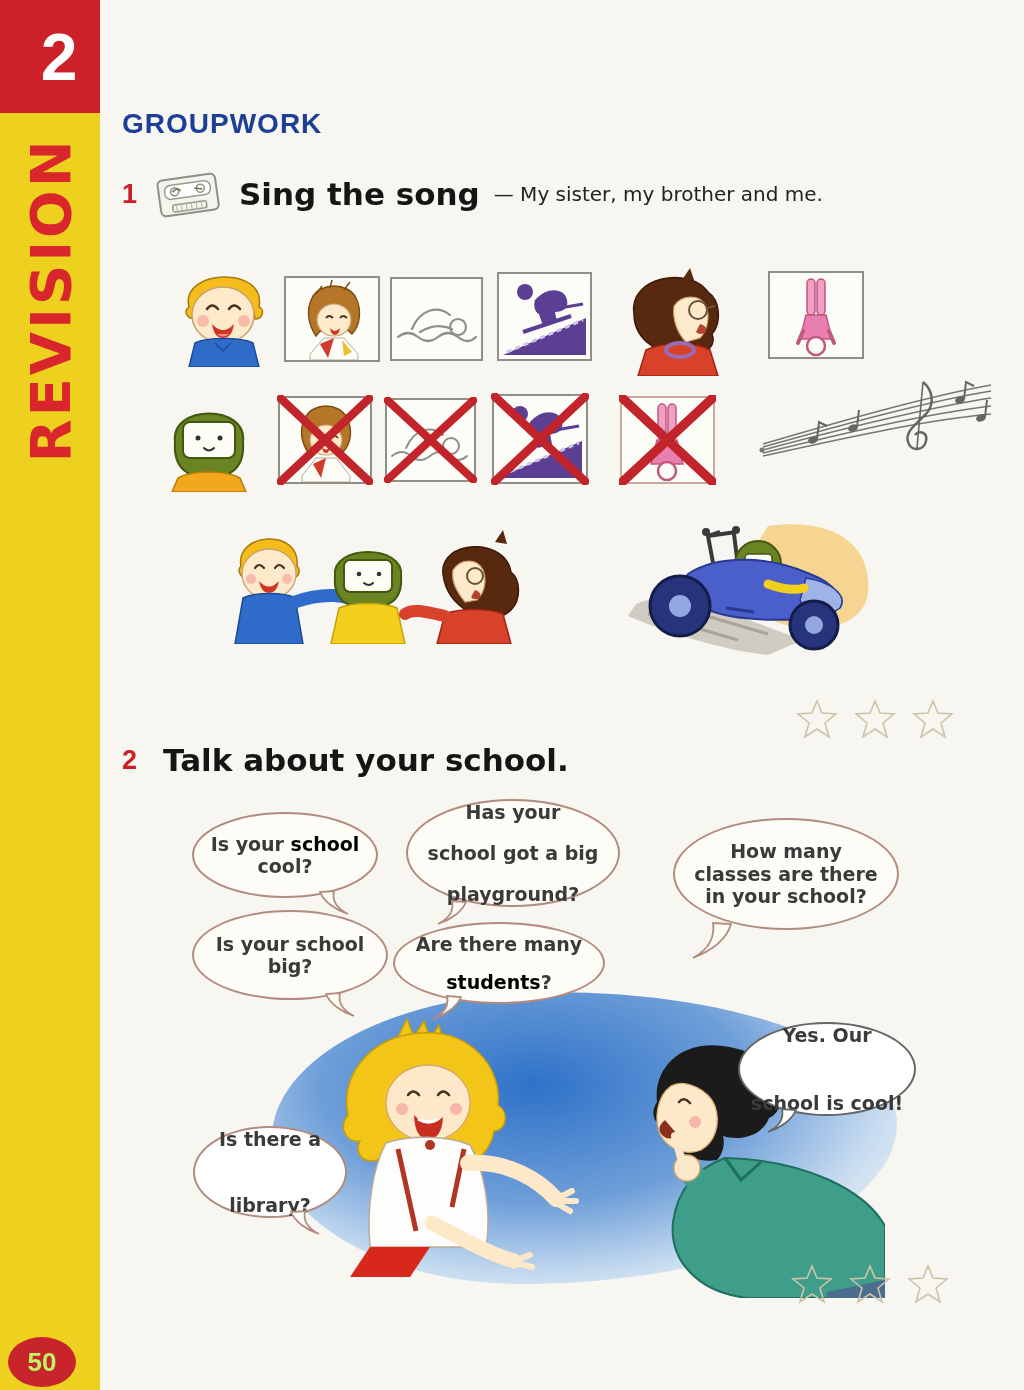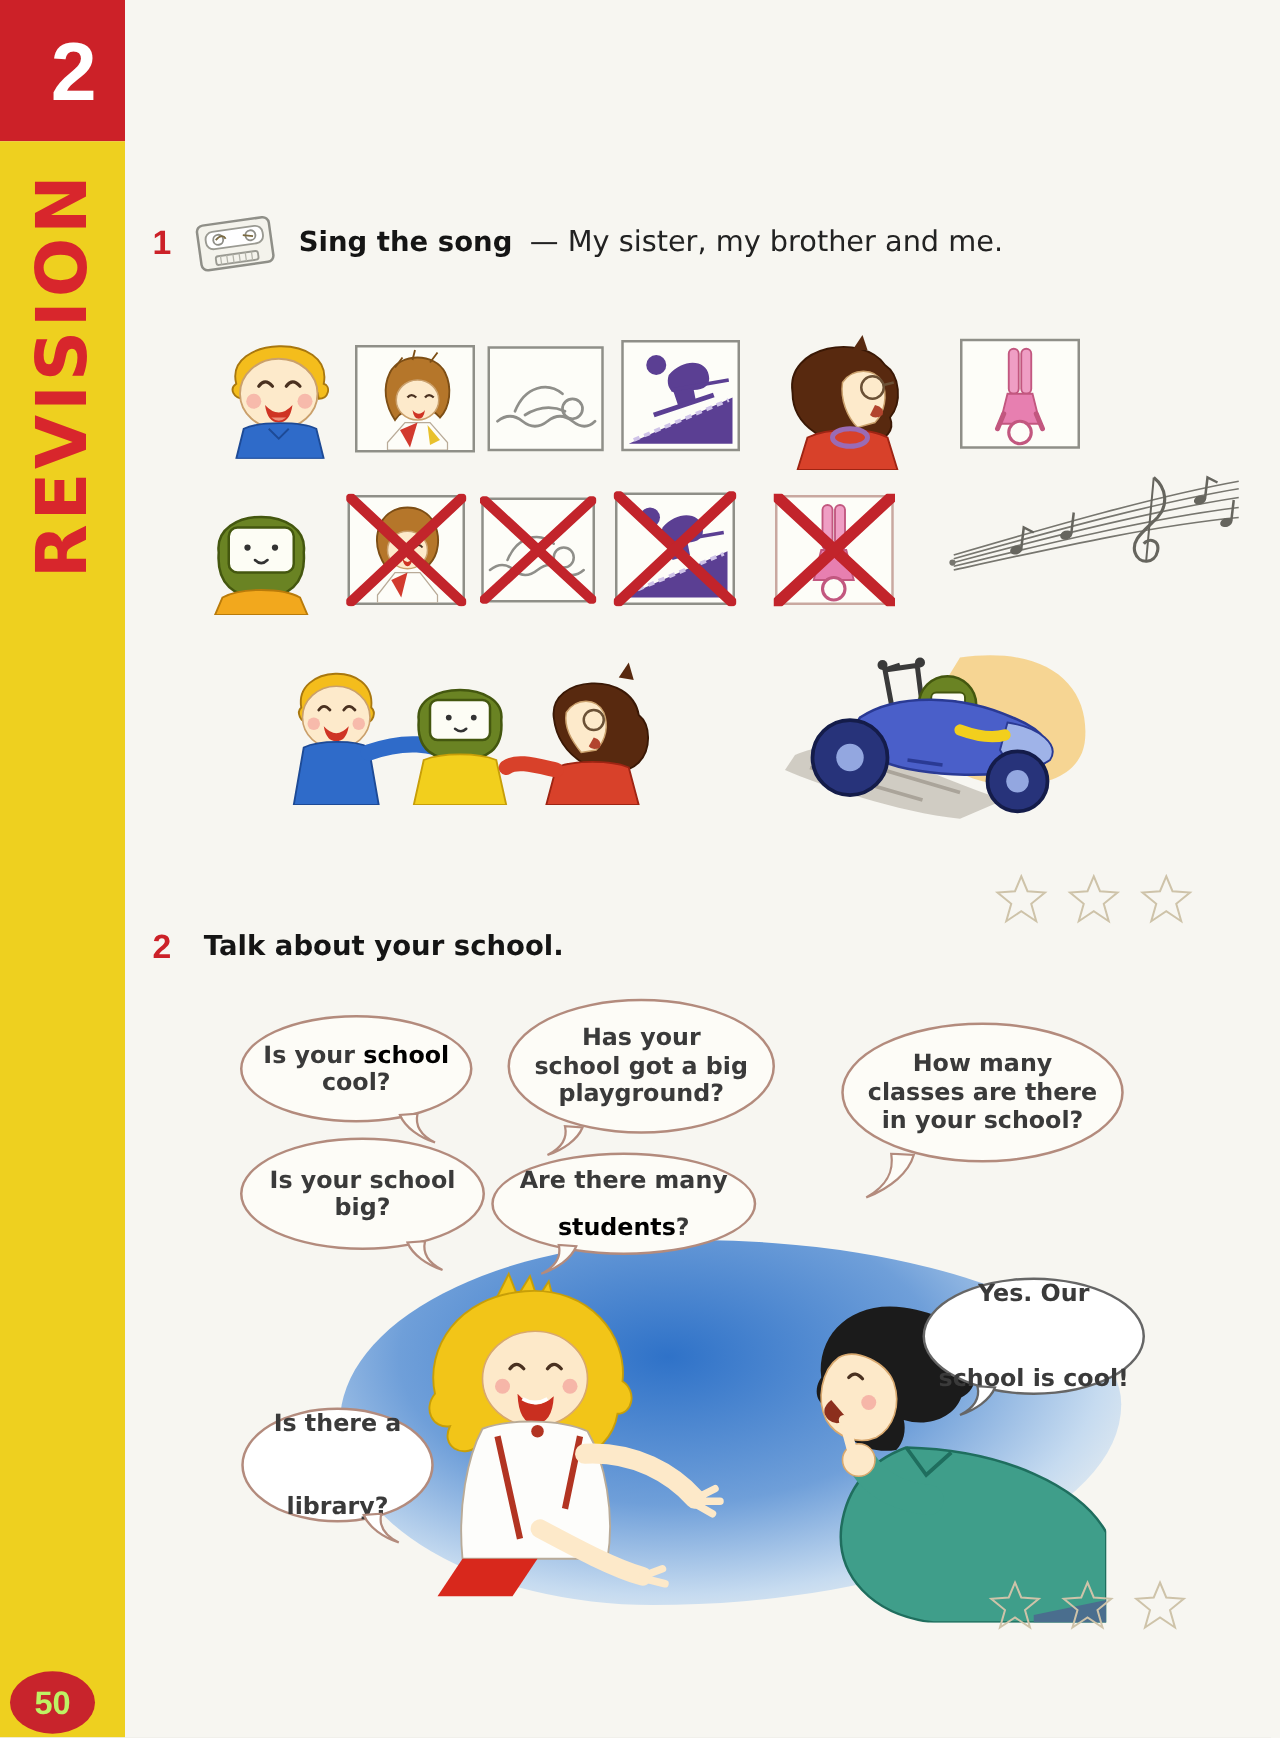--- a/index.html
+++ b/index.html
@@ -14,22 +14,22 @@
   .side-label{left:-112px;top:250px;width:324px;height:100px;transform:rotate(-90deg);
     display:flex;align-items:center;justify-content:center;color:#d8262c;font-weight:bold;
     font-size:56px;letter-spacing:3px;font-family:"DejaVu Sans", sans-serif;}
   .page-num{left:8px;top:1337px;width:68px;height:50px;background:#c8242c;border-radius:50%;
     display:flex;align-items:center;justify-content:center;color:#bef264;font-weight:bold;font-size:26px;}
 
   
   .groupwork{left:122px;top:108px;color:#1d3f96;font-weight:bold;font-size:28px;letter-spacing:1px;}
   .act-row{display:flex;align-items:center;gap:14px;}
   .act-num{color:#cc2128;font-weight:bold;font-size:27px;}
-  .act-bold{color:#151515;font-weight:bold;font-size:22px;font-family:"DejaVu Sans", sans-serif;}
-  .act-rest{color:#222;font-size:23px;font-family:"DejaVu Sans", sans-serif;}
+  .act-bold{color:#151515;font-weight:bold;font-size:31px;font-family:"DejaVu Sans", sans-serif;}
+  .act-rest{color:#222;font-size:20px;font-family:"DejaVu Sans", sans-serif;}
 
   
   .frame{background:#fdfdf8;border:2px solid #8f8f88;box-sizing:border-box;}
   .xover{position:absolute;left:-3px;top:-3px;width:calc(100% + 6px);height:calc(100% + 6px);}
 
   
   .bubble{border:2px solid #b38b7d;border-radius:50%;background:#fdfcf7;display:flex;flex-direction:column;
     align-items:center;justify-content:center;text-align:center;box-sizing:border-box;z-index:30;}
   .bubble .bl{font-family:"DejaVu Sans", sans-serif;font-weight:bold;font-size:19px;color:#3a3a3a;line-height:1.18;}
   .red{color:#000000;}
@@ -49,20 +49,21 @@
 
   <div class="abs unit-block">
     <div class="unit-num">2</div>
   </div>
   <div class="abs side-strip"></div>
   <div class="abs side-label">REVISION</div>
   <div class="abs page-num">
     <span>50</span>
   </div>
 
+  <div class="abs groupwork">GROUPWORK</div>
 
   <div class="abs act-row" style="left:122px;top:165px;">
     <span class="act-num">1</span>
     <svg width="74" height="58" viewBox="0 0 74 58">
       <g transform="rotate(-8 37 29)">
         <rect x="8" y="12" width="58" height="36" rx="5" fill="#f4f3ec" stroke="#8f8f88" stroke-width="2"></rect>
         <rect x="14" y="18" width="46" height="14" rx="6" fill="#fff" stroke="#9a9a92" stroke-width="1.5"></rect>
         <circle cx="24" cy="25" r="4" fill="none" stroke="#8f8f88" stroke-width="1.5"></circle>
         <circle cx="50" cy="25" r="4" fill="none" stroke="#8f8f88" stroke-width="1.5"></circle>
         <path d="M22,25 q6,-5 8,0 M44,24 l8,2" stroke="#7a6a40" stroke-width="1.5" fill="none"></path>
@@ -296,21 +297,21 @@
   </div>
 
   <div class="abs bubble" style="left:192px;top:812px;width:186px;height:86px;">
     <div class="bl"><span>Is your</span> <span class="red">school</span></div>
     <div class="bl">cool?</div>
     <svg class="tail" style="right:24px;bottom:-22px;" width="40" height="28" viewBox="0 0 40 28">
         <path d="M8,2 C12,12 24,20 36,24 C24,18 20,10 22,1 Z" fill="#fdfcf7" stroke="#b38b7d" stroke-width="1.8"></path>
       </svg>
   </div>
 
-  <div class="abs bubble" style="left:406px;top:799px;width:214px;height:108px;">
+  <div class="abs bubble" style="left:406px;top:799px;width:214px;height:108px;justify-content:space-between;">
     <div class="bl">Has your</div>
     <div class="bl">school got a big</div>
     <div class="bl">playground?</div>
     <svg class="tail" style="left:26px;bottom:-23px;" width="40" height="28" viewBox="0 0 40 28">
         <path d="M32,2 C28,12 16,20 4,24 C16,18 20,10 18,1 Z" fill="#fdfcf7" stroke="#b38b7d" stroke-width="1.8"></path>
       </svg>
   </div>
 
   <div class="abs bubble" style="left:673px;top:818px;width:226px;height:112px;">
     <div class="bl">How many</div>

